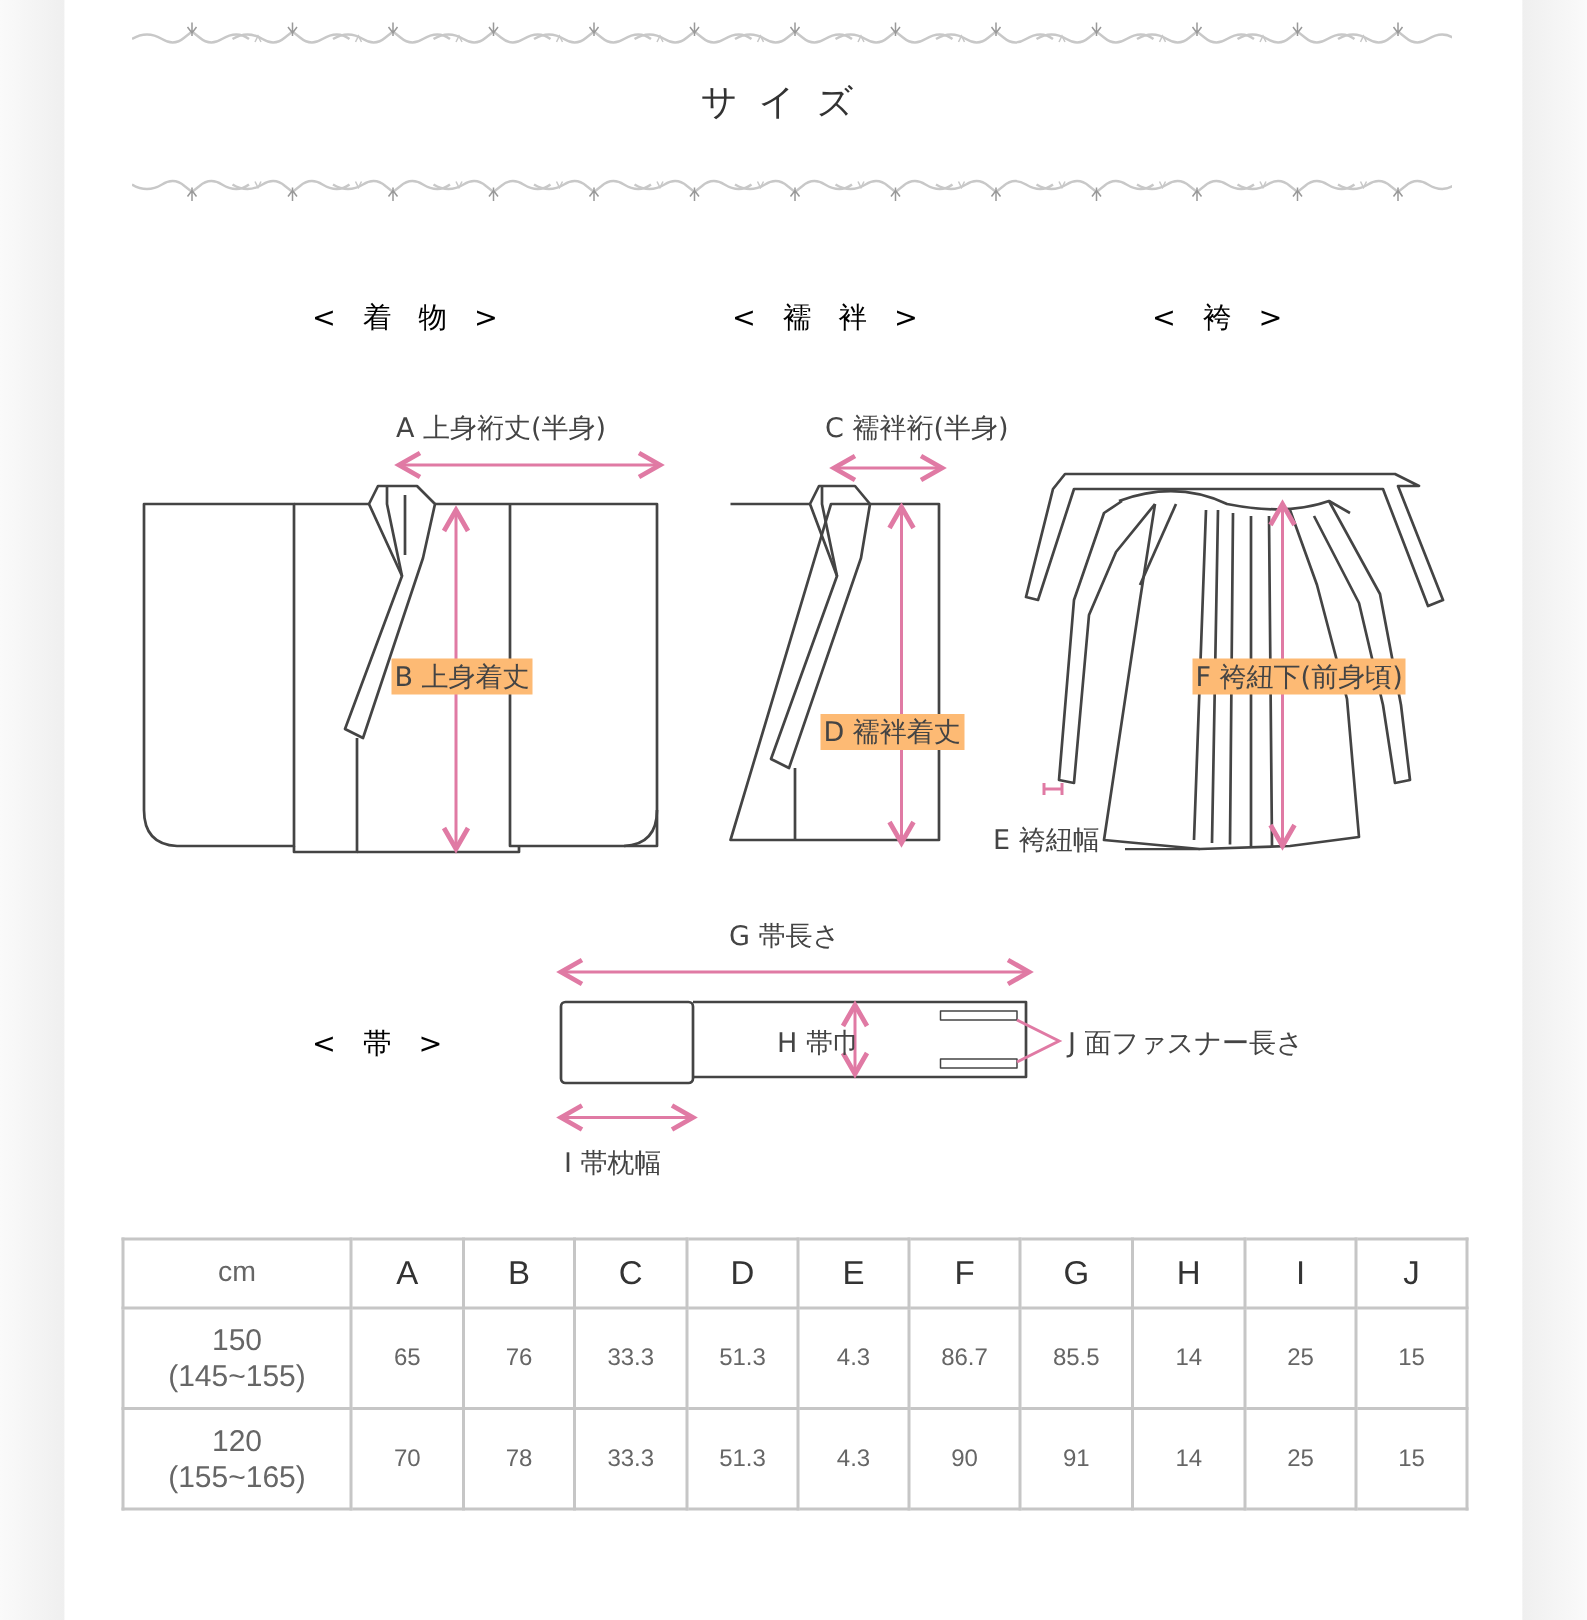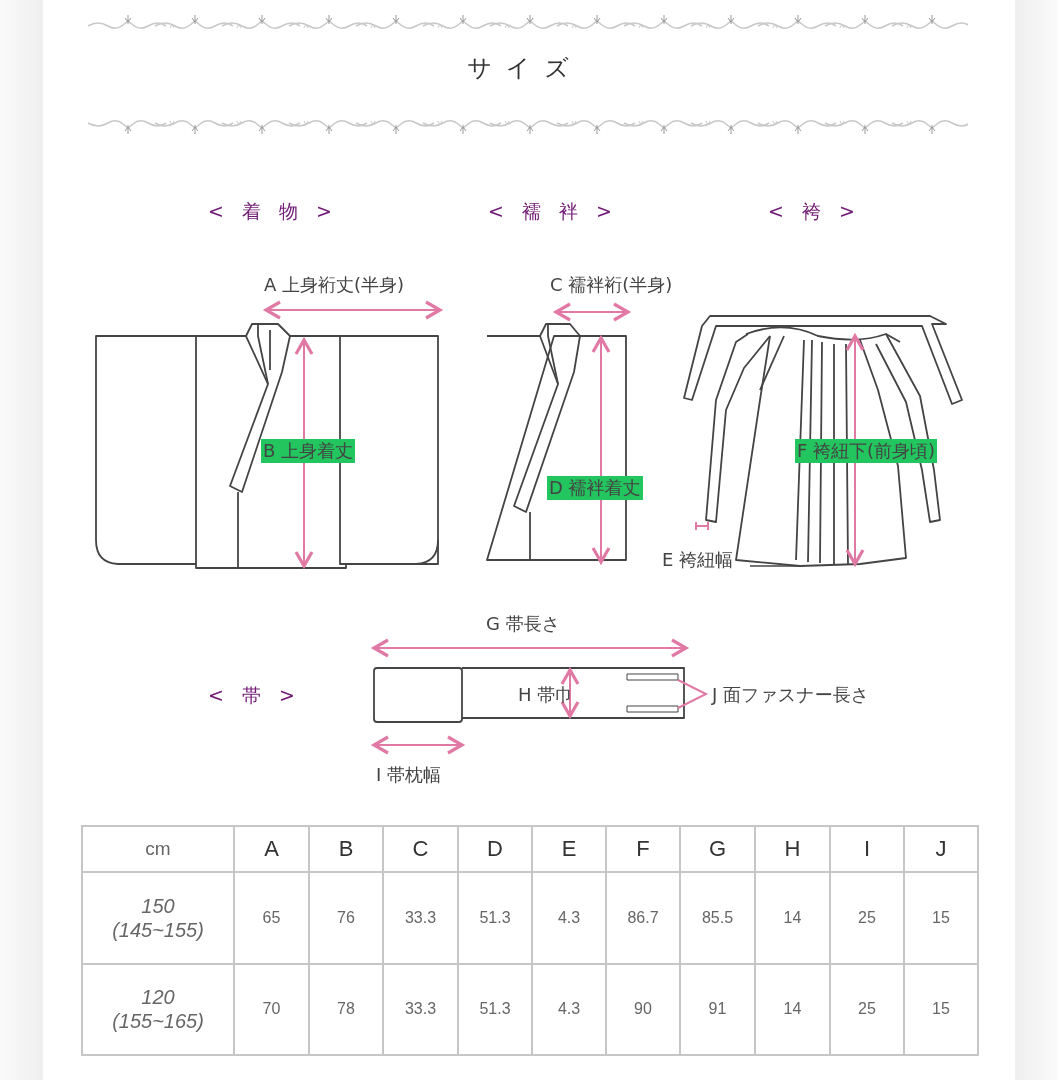--- a/index.html
+++ b/index.html
@@ -19,40 +19,40 @@
   .gutter-r { position:absolute; right:0; top:0; width:43px; height:1080px;
     background:linear-gradient(to left,#fafafa,#efefef); }
   .ornament { position:absolute; left:88px; width:880px; height:24px; }
   .title {
     position:absolute; left:0; width:1010px; top:52px; text-align:center;
     font-family:"DejaVu Serif", serif; font-size:24px; letter-spacing:14px;
     color:#333;
     margin-left:20px;
   }
   .section-label {
-    position:absolute; font-size:19px; color:#701a75; letter-spacing:6px; white-space:nowrap;
+    position:absolute; font-size:19px; color:#000000; letter-spacing:6px; white-space:nowrap;
   }
   .dim-label {
     position:absolute; font-size:18px; color:#444; white-space:nowrap;
-    background:#22c55e; padding:0 2px;
+    background:#fdba74; padding:0 2px;
   }
   .dim-label.nobg { background:transparent; }
   svg.diagram { position:absolute; left:0; top:0; }
   table.size-table {
-    position:absolute; left:81px; top:825px; width:895px; height:231px;
+    position:absolute; left:81px; top:825px; width:895px; height:182px;
     border-collapse:collapse; table-layout:fixed;
   }
   table.size-table td, table.size-table th {
     border:2px solid #c6c6c6; text-align:center; vertical-align:middle;
     color:#666; font-weight:normal; font-size:16px; padding:0;
     font-family:"Liberation Sans", sans-serif;
   }
   table.size-table th { color:#333; font-size:22px; height:44px; }
   table.size-table th.unit { color:#666; font-size:19px; }
-  table.size-table td.rowlabel { line-height:24px; font-size:20px;font-style:italic; }
+  table.size-table td.rowlabel { line-height:24px; font-size:20px; }
 </style>
 </head>
 <body>
 
 <div class="gutter-l"></div>
 <div class="page"></div>
 <div class="gutter-r"></div>
 
 <svg class="ornament" style="top:12px" viewBox="0 0 880 24">
   <defs>

